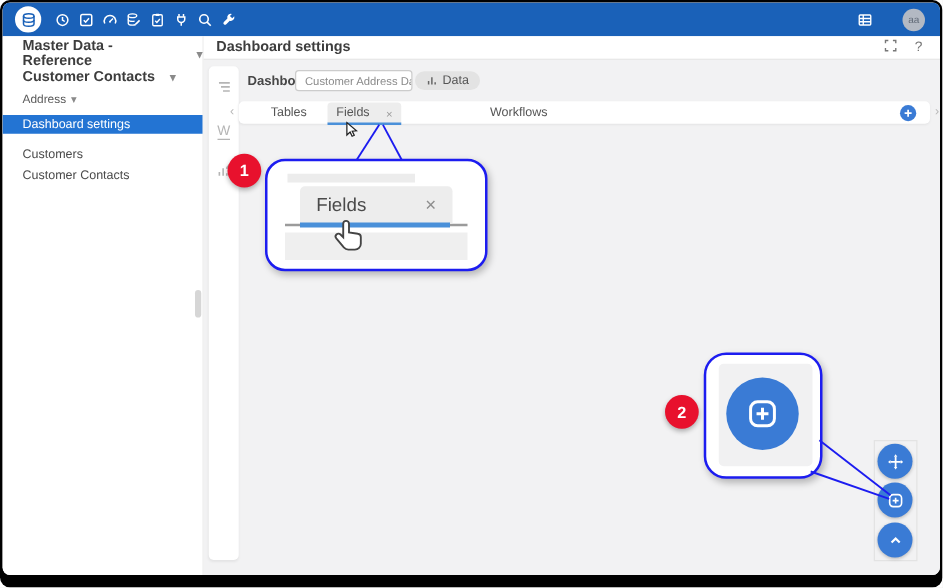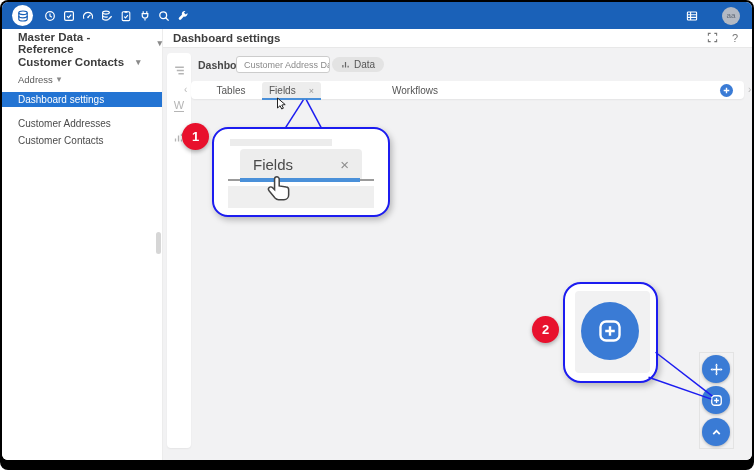--- a/index.html
+++ b/index.html
@@ -184,21 +184,21 @@
         </div>
         <div class="actions-row">
           <span>Address</span>
           <span class="caret">▾</span>
         </div>
         <div class="sel-row">
           <span>Dashboard settings</span>
         </div>
         <div class="side-list">
           <div class="side-item">
-              <span>Customer Addresses</span>
+              <span>Customers</span>
             </div>
           <div class="side-item">
               <span>Customer Contacts</span>
             </div>
         </div>
         <div class="side-scroll"></div>
       </aside>
 
       <main class="main">
         <div class="main-header">

